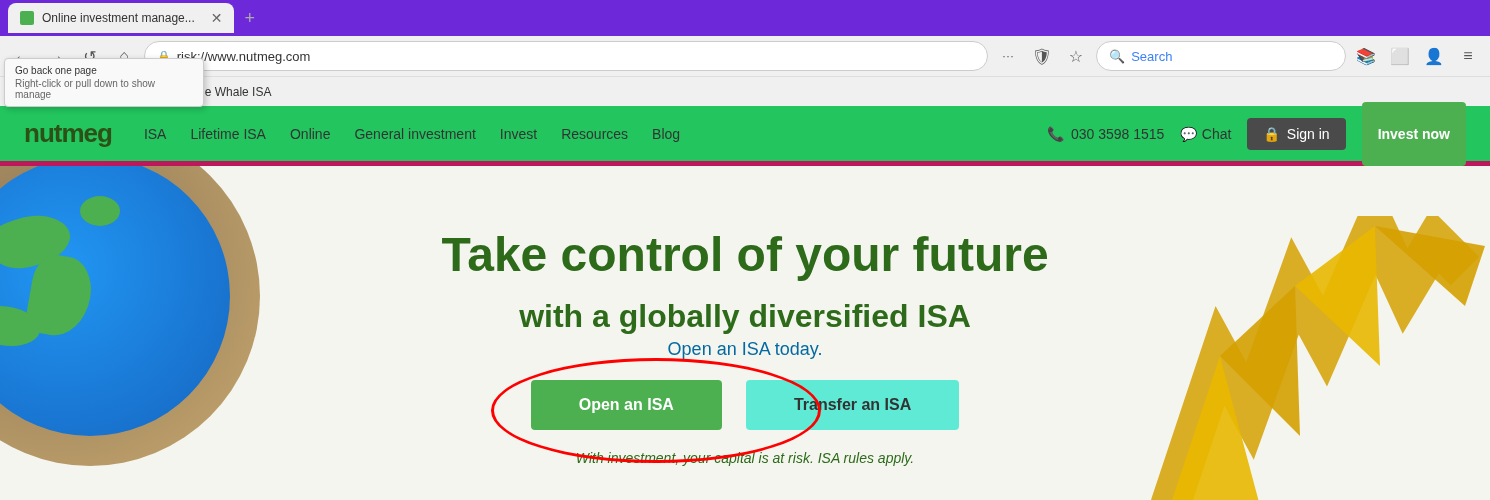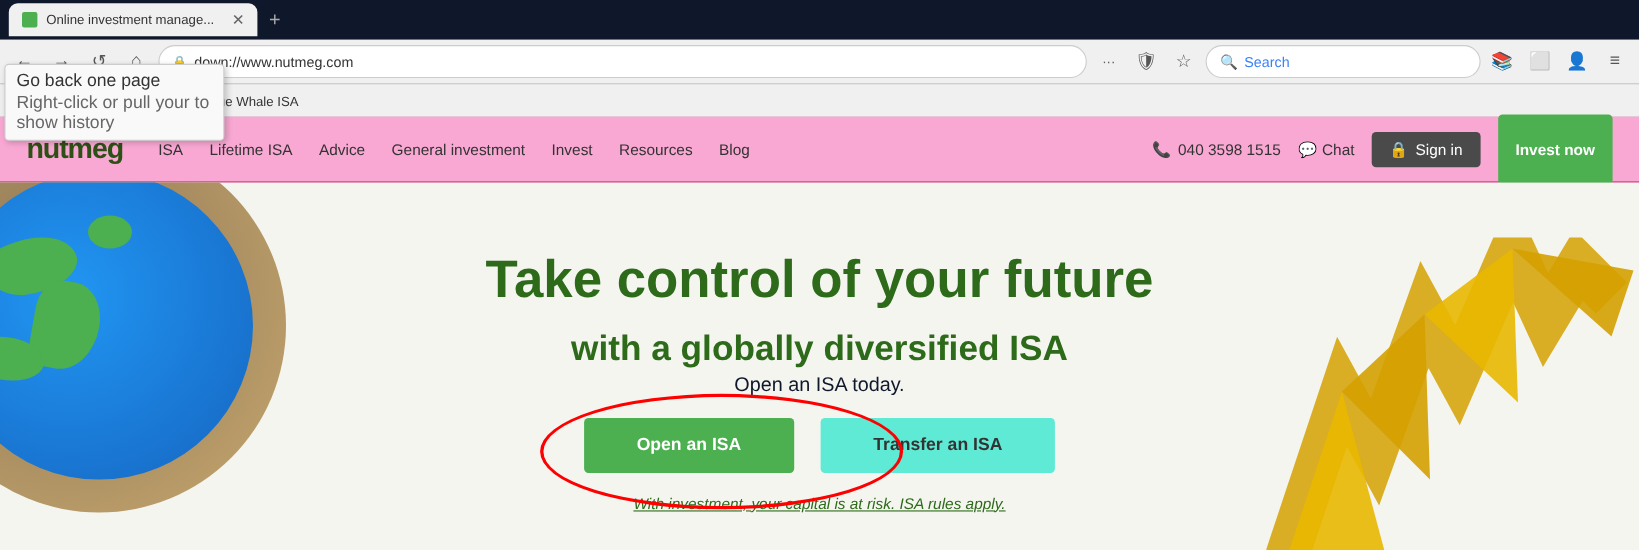--- a/index.html
+++ b/index.html
@@ -5,21 +5,21 @@
     * { margin: 0; padding: 0; box-sizing: border-box; }
     body { font-family: Arial, sans-serif; width: 1490px; overflow: hidden; }
 
     
     .browser-chrome {
       background: #3a3a3a;
       width: 100%;
     }
 
     .tab-bar {
-      background: #0f172a;
+      background: #6d28d9;
       display: flex;
       align-items: center;
       height: 36px;
       padding: 0 8px;
       gap: 4px;
     }
 
     .tab-active {
       background: #f0f0f0;
       border-radius: 8px 8px 0 0;
@@ -136,40 +136,40 @@
 
     
     .tooltip {
       position: absolute;
       top: 58px;
       left: 4px;
       background: #f9f9f9;
       border: 1px solid #ccc;
       border-radius: 4px;
       padding: 6px 10px;
-      font-size: 16px;
+      font-size: 10px;
       color: #333;
       z-index: 100;
       box-shadow: 2px 2px 6px rgba(0,0,0,0.2);
       max-width: 200px;
     }
 
     
     .website {
       background: white;
     }
 
     
     .site-header {
       display: flex;
       align-items: center;
       padding: 0 24px;
       height: 60px;
-      border-bottom: 1px solid #be185d;
-      background: #f9a8d4;
+      border-bottom: 5px solid #be185d;
+      background: #22c55e;
     }
 
     .logo {
       font-size: 26px;
       font-weight: bold;
       color: #1a1a1a;
       margin-right: 32px;
       letter-spacing: -1px;
     }
 
@@ -263,21 +263,21 @@
     }
 
     .hero-subtitle {
       font-size: 32px;
       color: #2d6b1a;
       margin-bottom: 4px;
     }
 
     .hero-cta-text {
       font-size: 18px;
-      color: #0f172a;
+      color: #0369a1;
       margin-bottom: 20px;
     }
 
     .hero-buttons {
       display: flex;
       gap: 24px;
       justify-content: center;
       margin-bottom: 20px;
     }
 
@@ -301,21 +301,20 @@
       padding: 16px 48px;
       font-size: 16px;
       font-weight: bold;
       cursor: pointer;
     }
 
     .hero-disclaimer {
       font-size: 14px;
       color: #2d6b1a;
       font-style: italic;
-      text-decoration: underline;
     }
 
     
     .globe-decoration {
       position: absolute;
       left: -80px;
       top: -40px;
       width: 340px;
       height: 340px;
       border-radius: 50%;
@@ -381,21 +380,21 @@
   </div>
 
   <div class="nav-bar">
     <button class="nav-btn">←</button>
     <button class="nav-btn">→</button>
     <button class="nav-btn">↺</button>
     <button class="nav-btn">⌂</button>
 
     <div class="address-bar">
       <span class="lock-icon">🔒</span>
-      <span>down://www.nutmeg.com</span>
+      <span>risk://www.nutmeg.com</span>
     </div>
 
     <button class="nav-btn" style="font-size:12px;">···</button>
     <button class="nav-btn">🛡</button>
     <button class="nav-btn">☆</button>
 
     <div class="search-bar-right">
       <span>🔍</span>
       <span style="color:#3b82f6;">Search</span>
     </div>
@@ -413,44 +412,44 @@
     </div>
     <div class="bookmark-item">
       <span class="bookmark-favicon" style="background:#f5a623; display:inline-block; width:14px; height:14px; border-radius:50%;"></span>
       <span>Blue Whale ISA</span>
     </div>
   </div>
 </div>
 
 <div class="tooltip">
   <div>Go back one page</div>
-  <div style="color:#666; margin-top:2px;">Right-click or pull your to show history</div>
+  <div style="color:#666; margin-top:2px;">Right-click or pull down to show manage</div>
 </div>
 
 <div class="website">
 
   <div class="site-header">
     <div class="logo">
       <span>nutmeg</span>
     </div>
 
     <nav class="nav-links">
       <a class="nav-link">ISA</a>
       <a class="nav-link">Lifetime ISA</a>
-      <a class="nav-link">Advice</a>
+      <a class="nav-link">Online</a>
       <a class="nav-link">General investment</a>
       <a class="nav-link">Invest</a>
       <a class="nav-link">Resources</a>
       <a class="nav-link">Blog</a>
     </nav>
 
     <div class="header-right">
       <div class="phone-number">
         <span>📞</span>
-        <span>040 3598 1515</span>
+        <span>030 3598 1515</span>
       </div>
       <button class="chat-btn">
         <span>💬</span>
         <span>Chat</span>
       </button>
       <button class="sign-in-btn">
         <span>🔒</span>
         <span>Sign in</span>
       </button>
       <button class="invest-now-btn">

